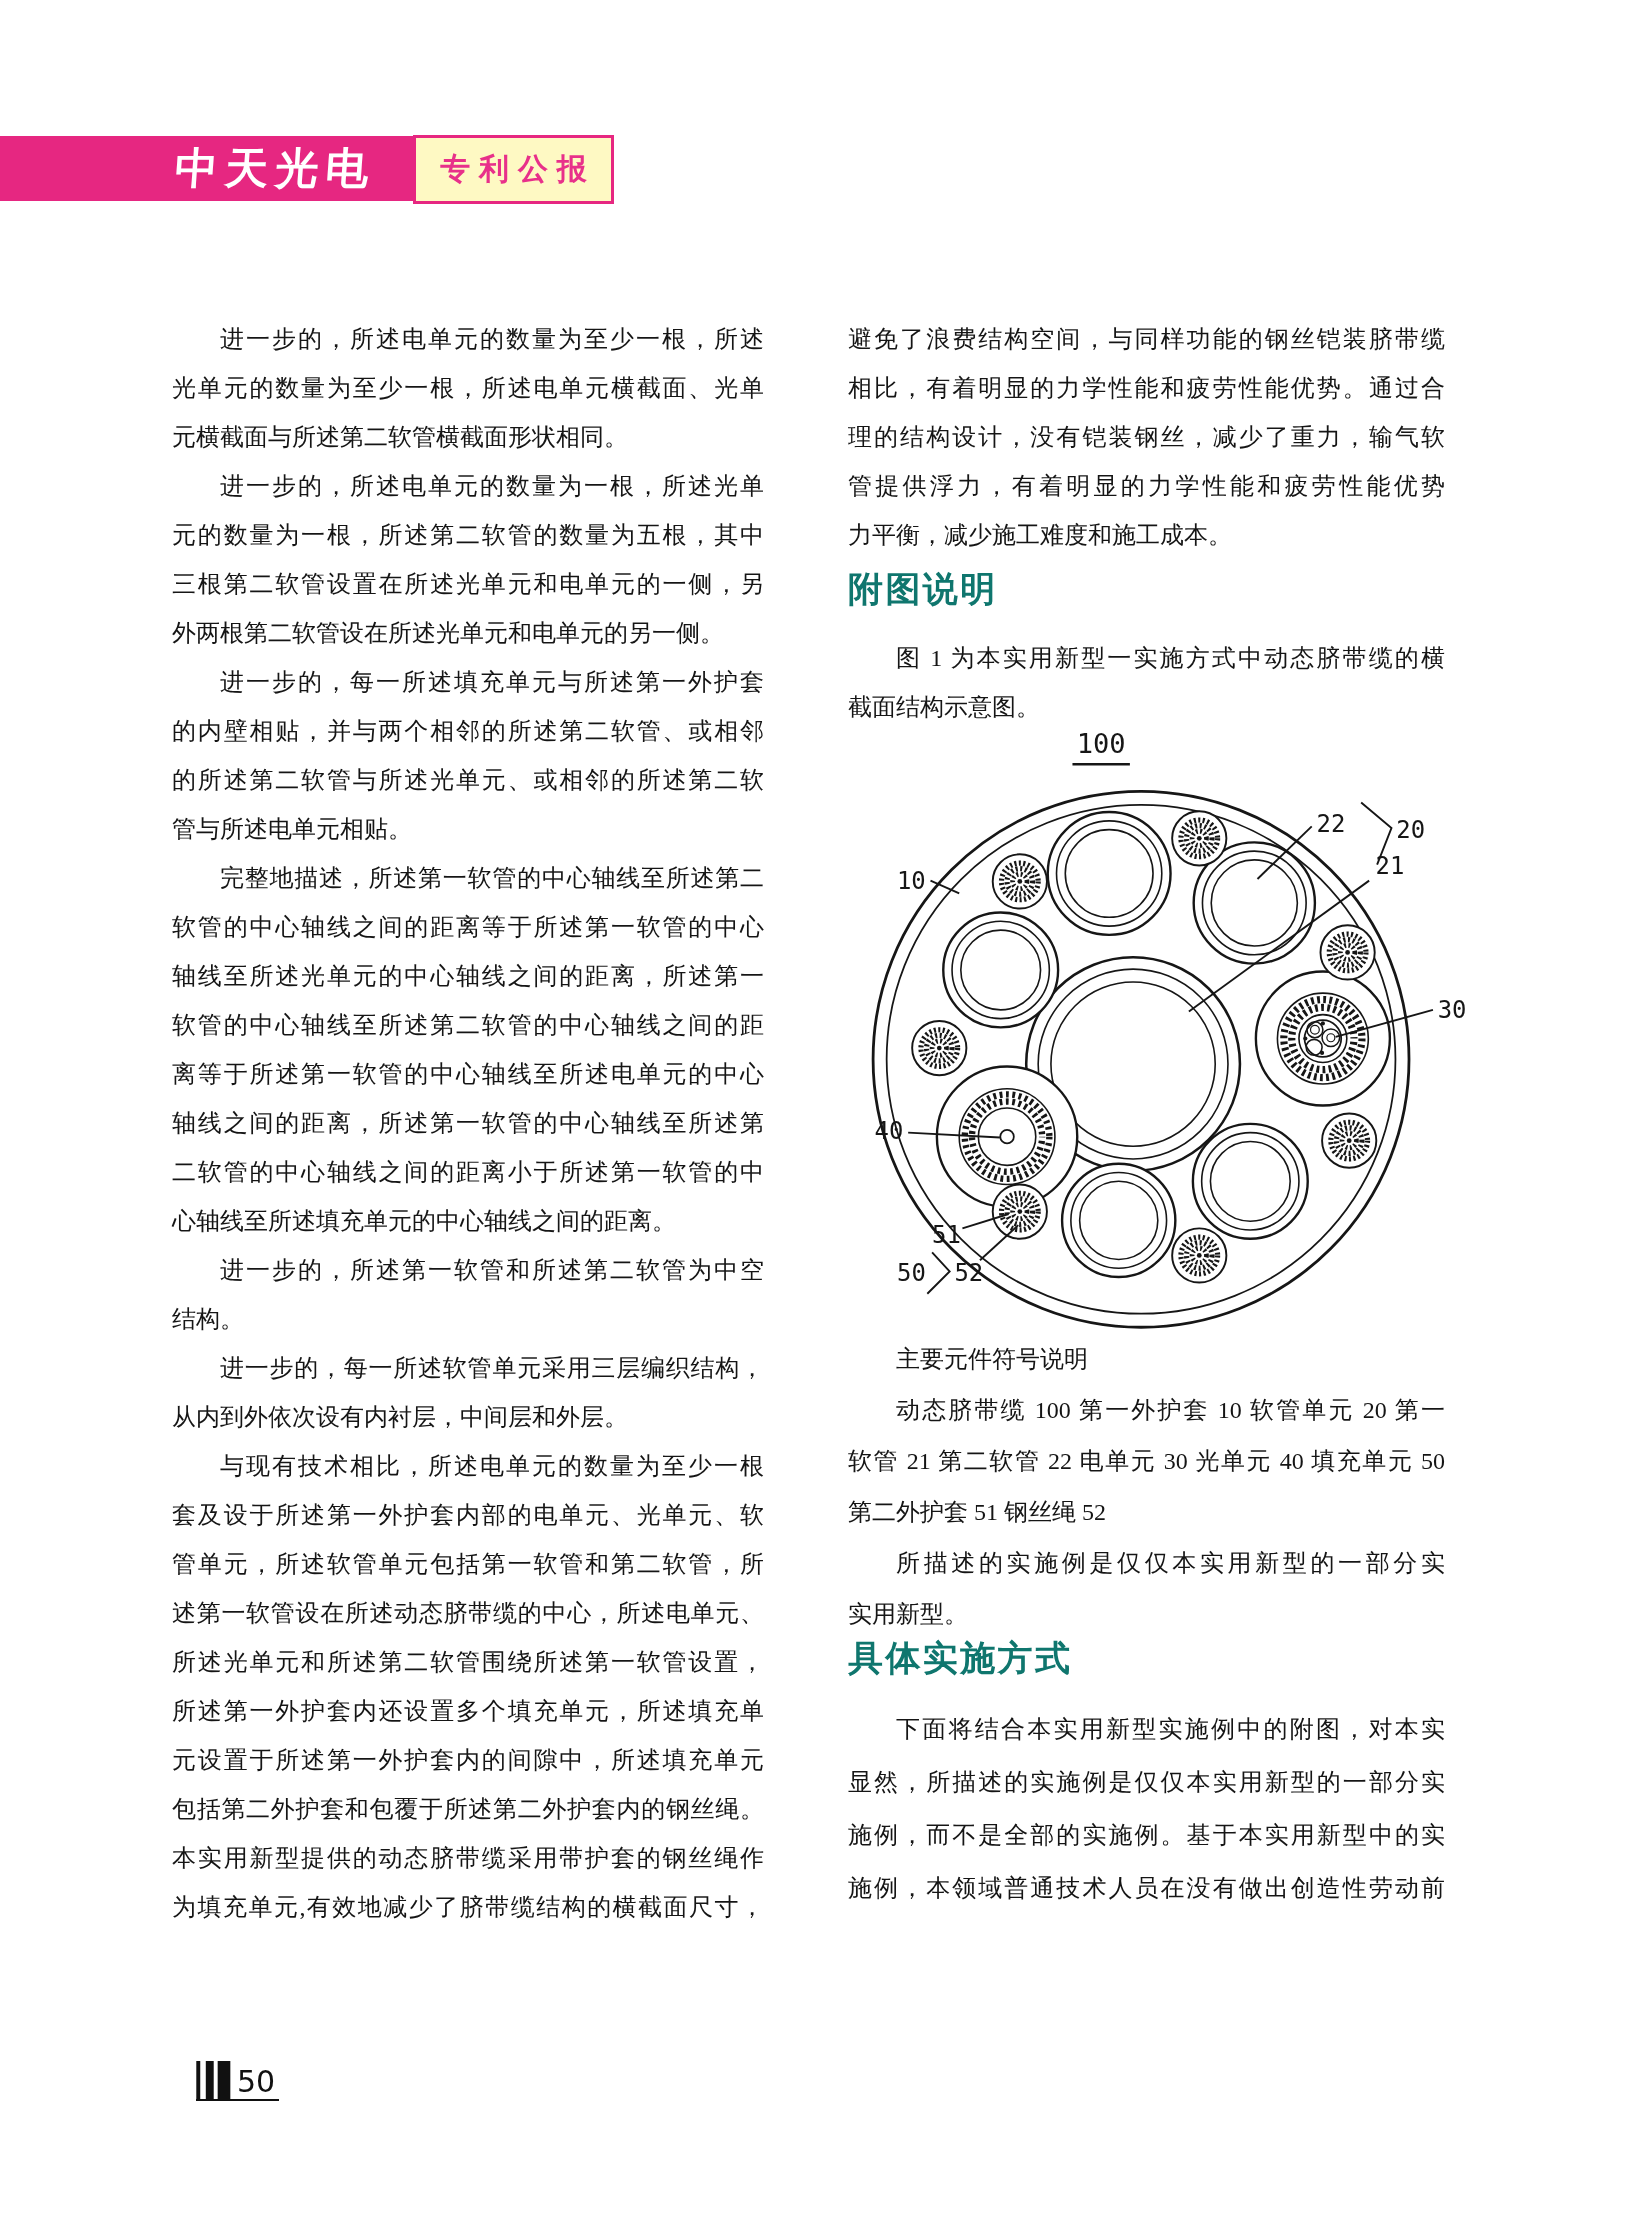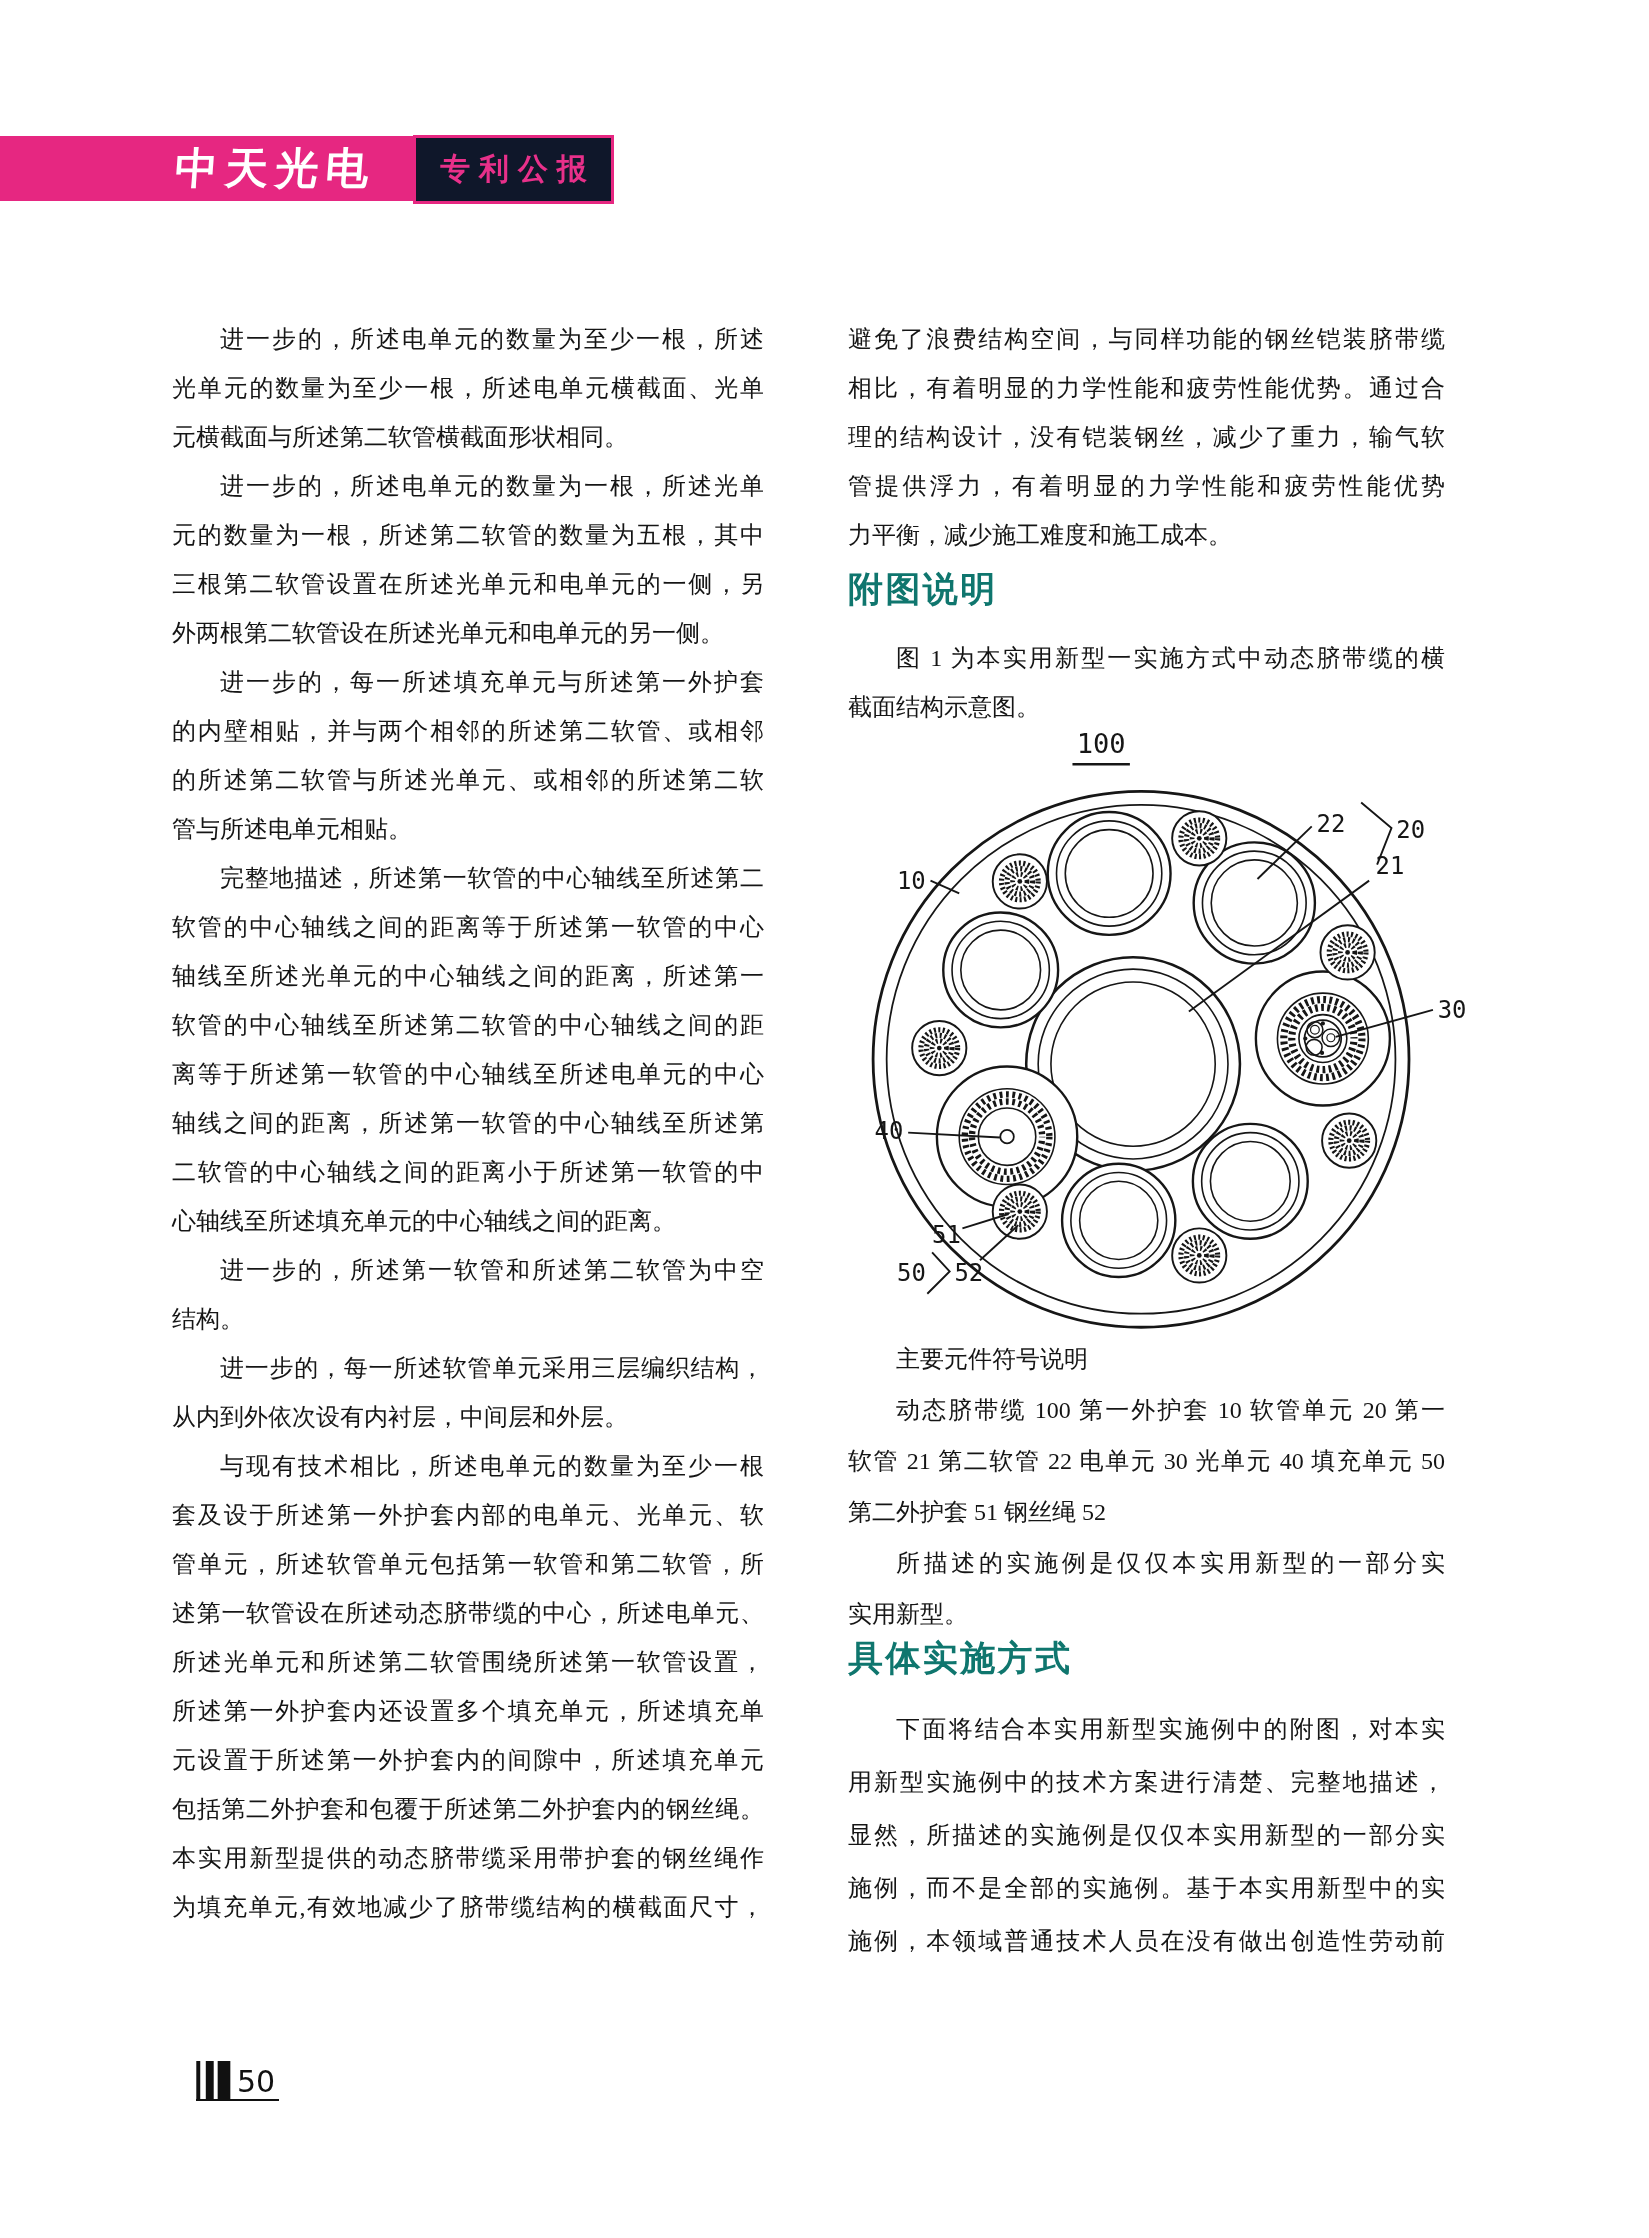--- a/index.html
+++ b/index.html
@@ -4,21 +4,21 @@
 <style>
   html,body{margin:0;padding:0;background:#ffffff;}
   body{width:1650px;height:2239px;position:relative;overflow:hidden;
        font-family:"Liberation Serif","DejaVu Serif",serif;color:#151515;}
 
   
   .headerbar{position:absolute;left:0;top:136px;width:421px;height:65px;background:#E62781;
              display:flex;align-items:center;justify-content:flex-end;padding-right:45px;box-sizing:border-box;}
   .logo{color:#ffffff;font-size:43px;font-weight:bold;letter-spacing:7.2px;
         font-family:"DejaVu Serif",serif;transform:skewX(-4deg);white-space:nowrap;}
-  .badge{position:absolute;left:413px;top:135px;width:201px;height:69px;background:#0f172a;
+  .badge{position:absolute;left:413px;top:135px;width:201px;height:69px;background:#fef9c3;
          border:3.2px solid #E62781;box-sizing:border-box;display:flex;align-items:center;justify-content:center;}
   .badge-text{color:#E8308A;font-size:30px;font-weight:bold;letter-spacing:8.8px;text-indent:8.8px;
          font-family:"Liberation Sans","DejaVu Sans",sans-serif;white-space:nowrap;}
 
   
   .col{position:absolute;top:315px;font-size:24px;line-height:49px;}
   .lcol{left:172px;width:592px;}
   .rcol{left:848px;width:597px;}
   .tl{height:49px;text-align:justify;text-align-last:justify;overflow:visible;white-space:normal;}
   .tl.end{text-align-last:left;}
@@ -266,21 +266,20 @@
   <div class="tl ind end h64 legend-t">主要元件符号说明</div>
   <div class="tl ind h64">动态脐带缆 100 第一外护套 10 软管单元 20 第一</div>
   <div class="tl h64">软管 21 第二软管 22 电单元 30 光单元 40 填充单元 50</div>
   <div class="tl end h64">第二外护套 51 钢丝绳 52</div>
   <div class="tl ind h64">所描述的实施例是仅仅本实用新型的一部分实</div>
   <div class="tl end h64">实用新型。</div>
 
   <div class="phead emb-head">具体实施方式</div>
 
   <div class="tl ind h66 emb1">下面将结合本实用新型实施例中的附图，对本实</div>
-  <div class="tl h66">用新型实施例中的技术方案进行清楚、完整地描述，</div>
   <div class="tl h66">显然，所描述的实施例是仅仅本实用新型的一部分实</div>
   <div class="tl h66">施例，而不是全部的实施例。基于本实用新型中的实</div>
   <div class="tl h66">施例，本领域普通技术人员在没有做出创造性劳动前</div>
 </div>
 
 <svg class="pgbars" width="37" height="38" viewBox="0 0 46 48">
   <rect x="0" y="0" width="5" height="48" fill="#111"></rect>
   <rect x="12" y="0" width="10" height="48" fill="#111"></rect>
   <rect x="27" y="0" width="16" height="48" fill="#111"></rect>
 </svg>

